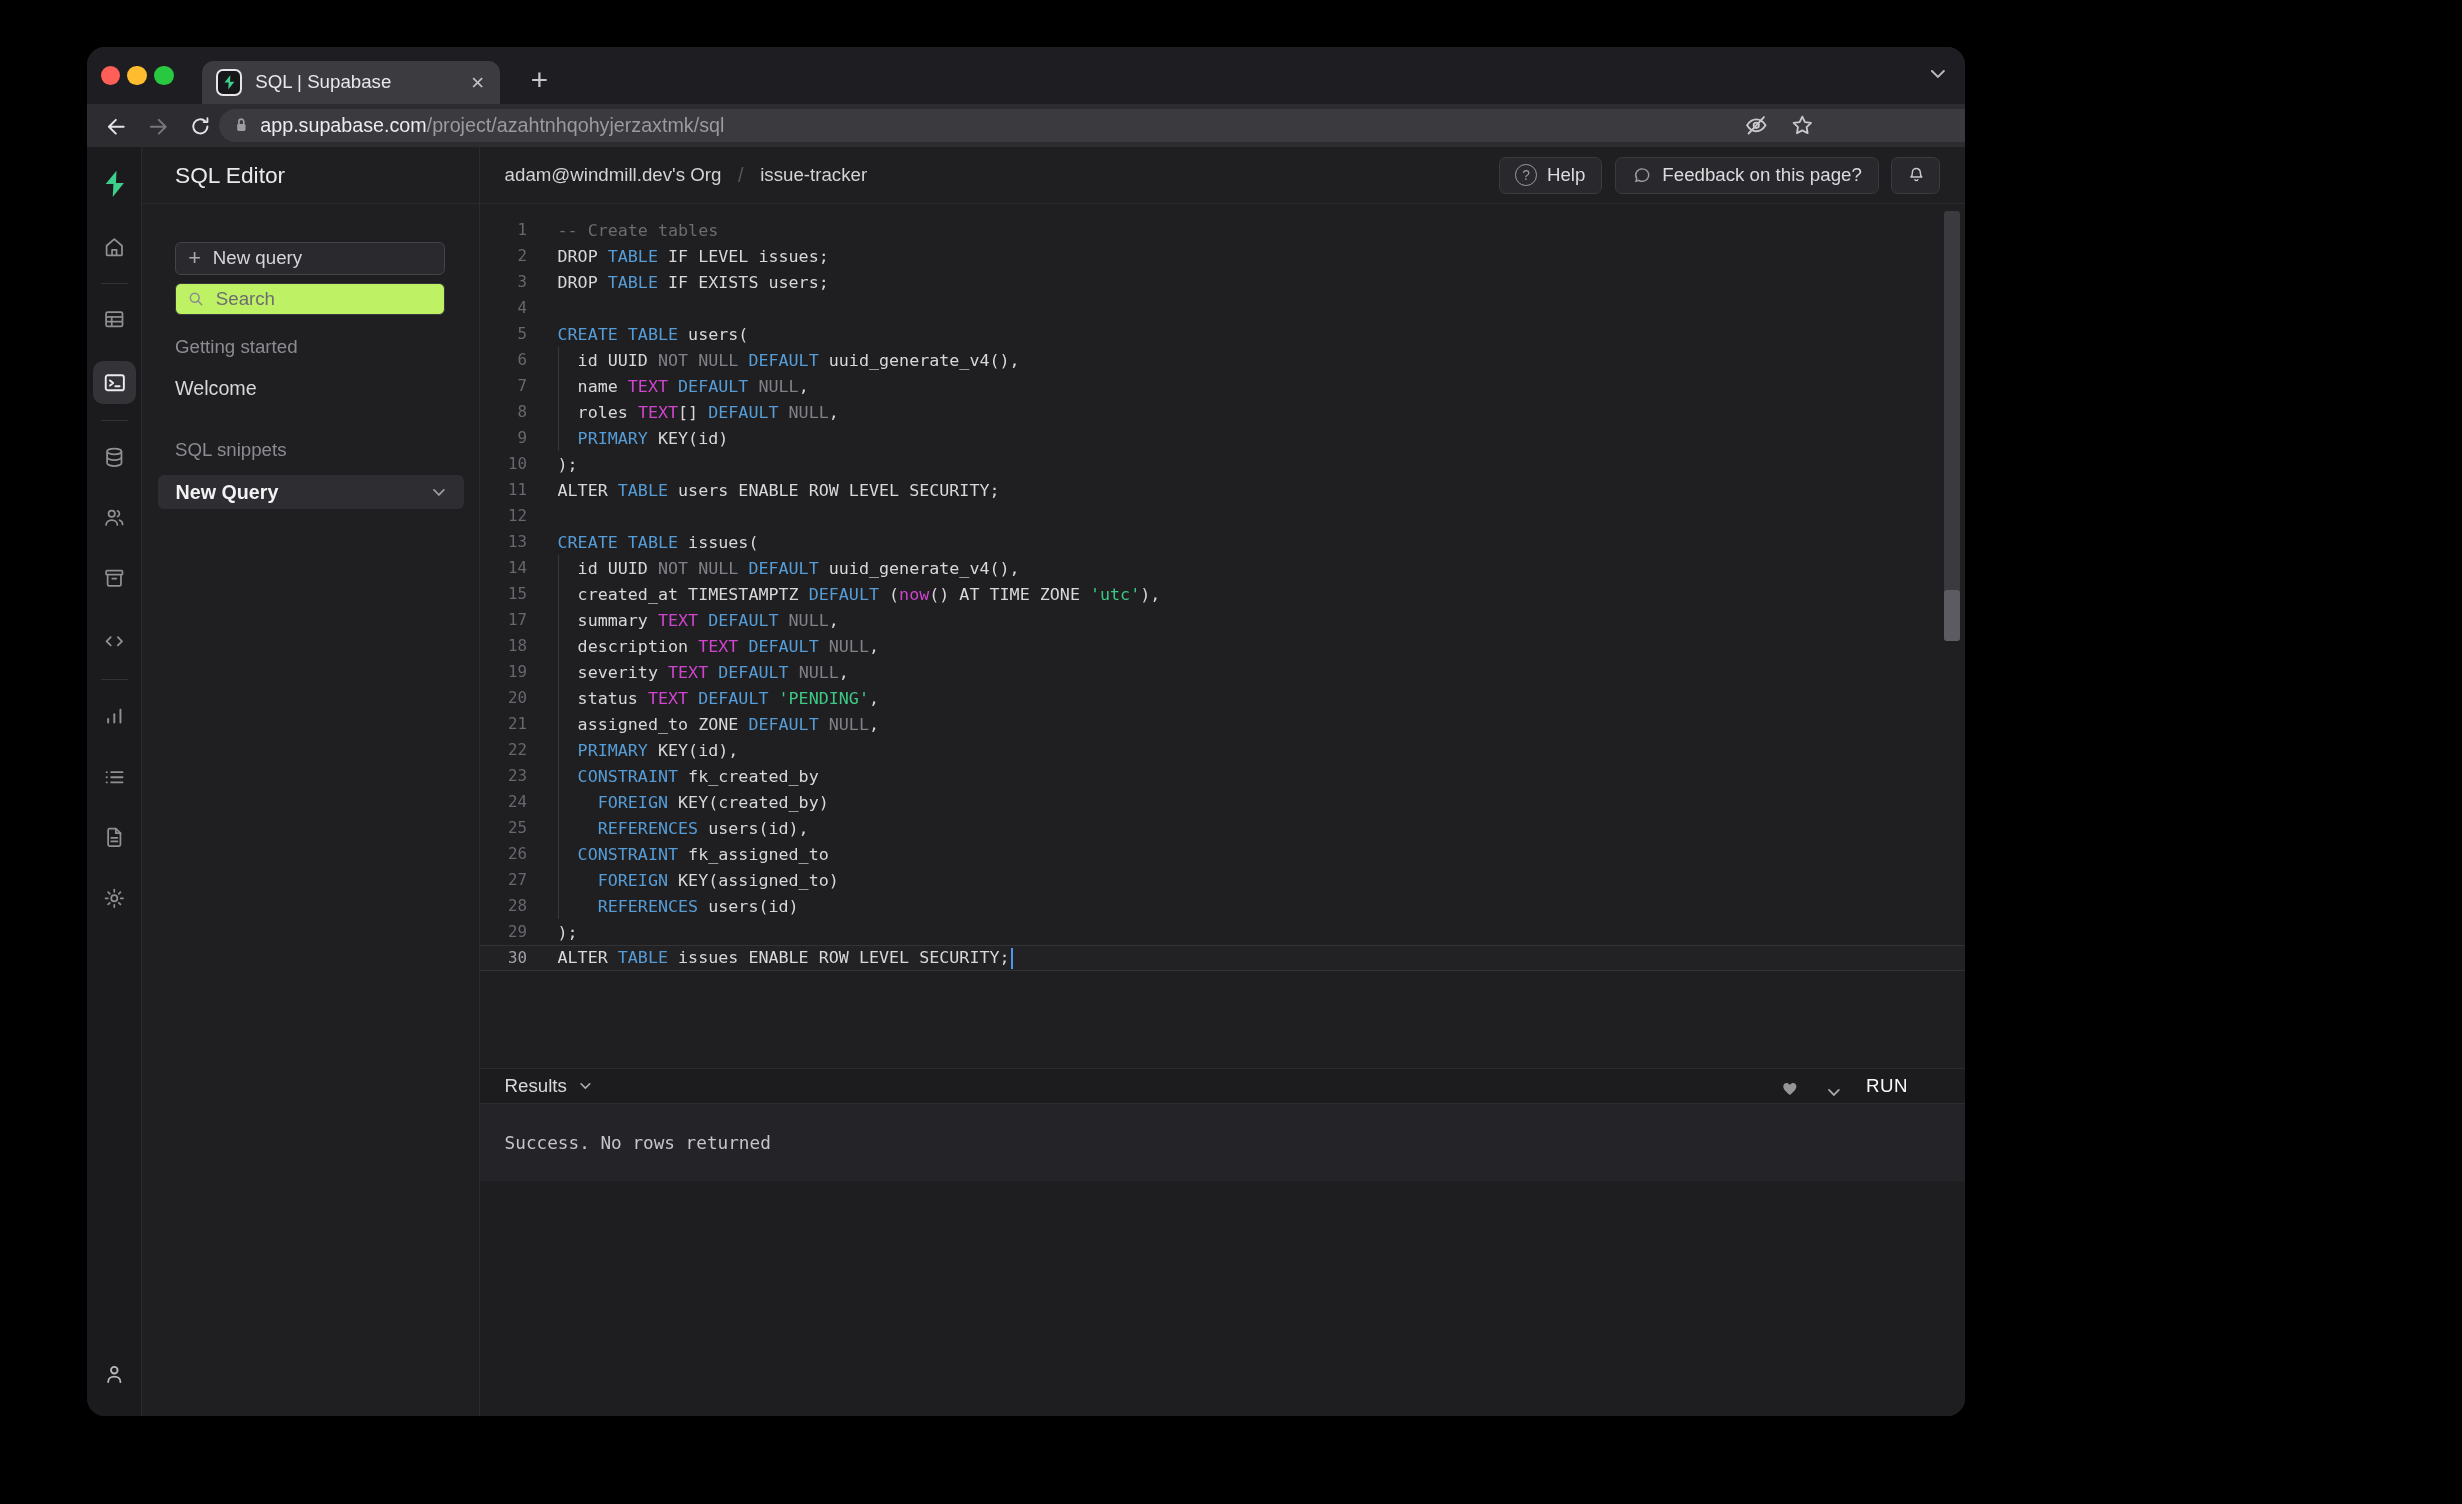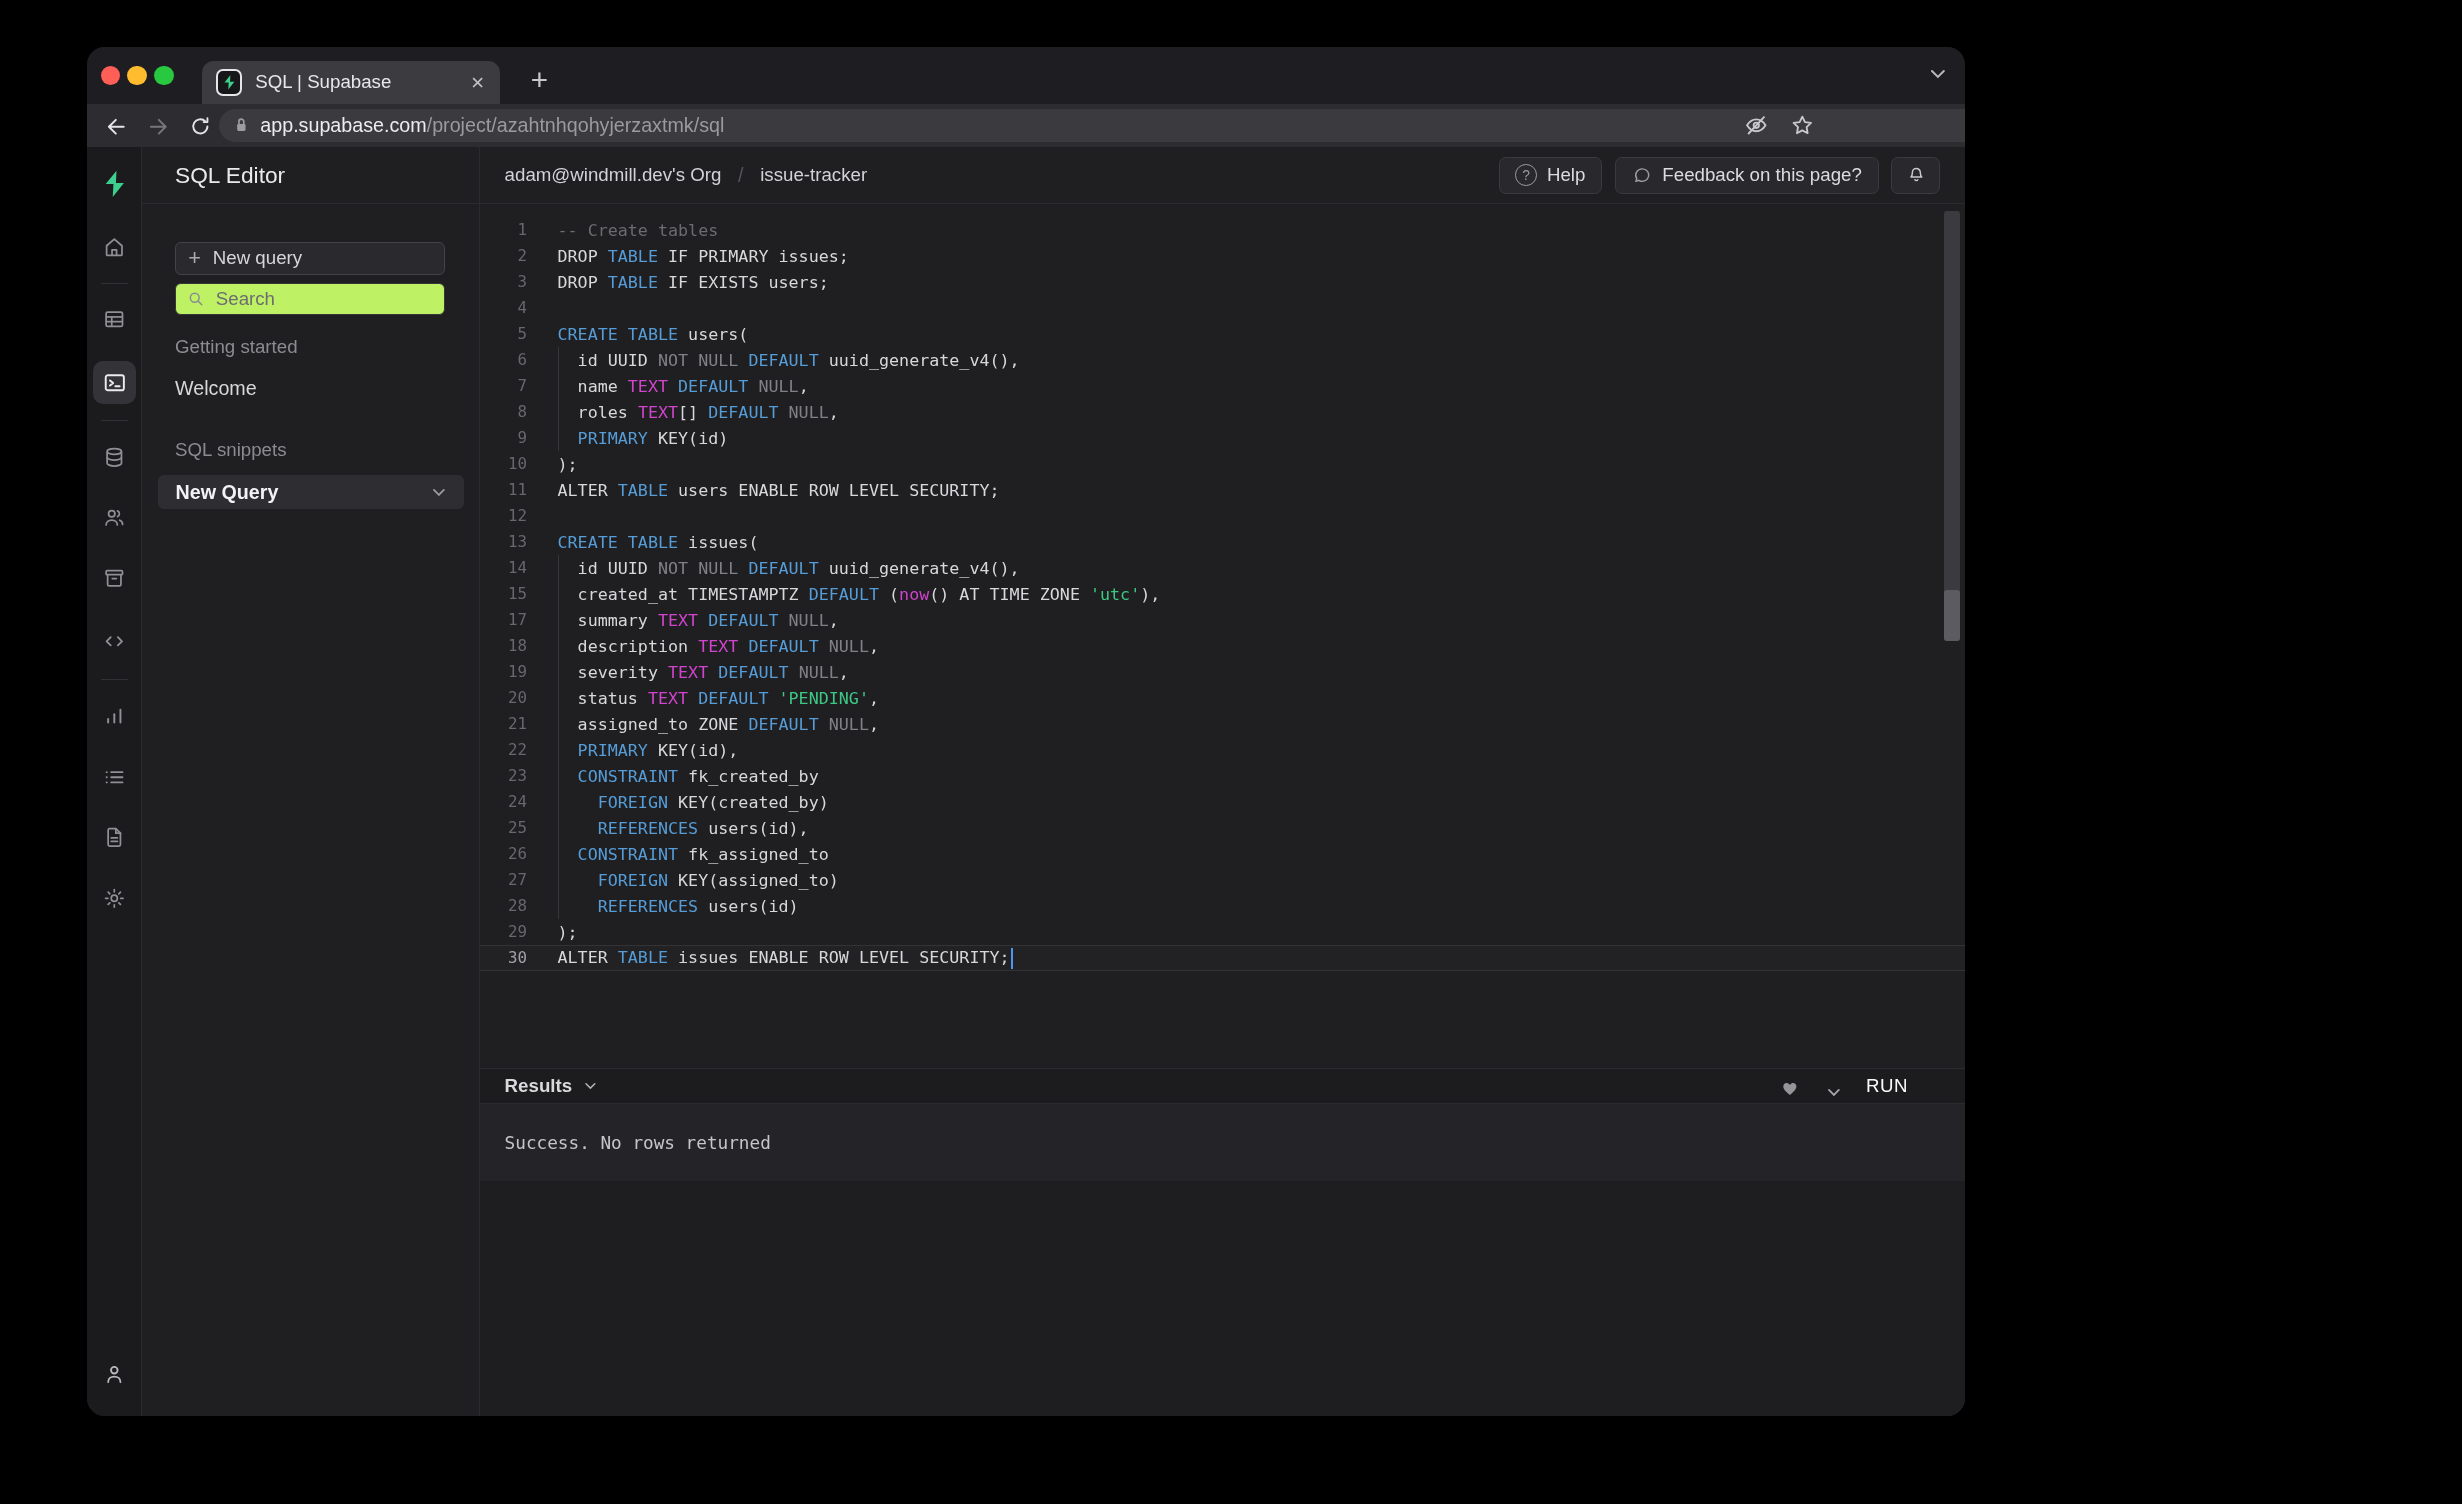--- a/index.html
+++ b/index.html
@@ -103,21 +103,21 @@
   .tk-c { color:var(--com); }
   .cursor { display:inline-block; width:2px; height:20.7px; background:#4e95f0; vertical-align:middle; margin-left:1px; }
 
   .scrollbar { position:absolute; right:4.9px; top:64px; width:15.8px; height:430px; background:#3a3a3f; border-radius:3px; }
   .scroll-thumb { position:absolute; left:0; right:0; bottom:0; height:51px; background:#5b5b61; border-radius:3px; }
 
   
   .results-bar { position:absolute; left:0; top:921px; right:0; height:36px; background:#1c1c1f;
                  border-top:1px solid #2c2c30; border-bottom:1px solid #2c2c30;
                  display:flex; align-items:center; padding:0 24.6px; }
-  .results-label { color:#d9d9dc; font-size:18.7px; display:flex; align-items:center; gap:11.8px;font-weight:bold; }
+  .results-label { color:#d9d9dc; font-size:18.7px; display:flex; align-items:center; gap:11.8px; }
   .results-right { margin-left:auto; display:flex; align-items:flex-end; gap:25.6px; padding-right:32.5px; }
   .run-label { color:#fafafa; font-size:18.7px; font-weight:500; letter-spacing:0.5px; }
   .success-row { position:absolute; left:0; top:957px; right:0; height:77px; background:#242428;
                  display:flex; align-items:center; padding:0 24.6px;
                  font-family:"DejaVu Sans Mono", monospace; font-size:17.7px; color:#c6c6ca; }
   .footer-area { position:absolute; left:0; top:1034px; right:0; bottom:0; background:#1e1e21; }
 </style>
 </head>
 <body>
 
@@ -371,21 +371,21 @@
       </div>
 
       <div class="editor">
         <div>
             <div class="cl">
               <span class="ln">1</span>
               <span class="lc"><span class="tk-c">-- Create tables</span></span>
             </div>
             <div class="cl">
               <span class="ln">2</span>
-              <span class="lc"><span class="tk-p">DROP </span><span class="tk-k">TABLE</span><span class="tk-p"> IF PRIMARY issues;</span></span>
+              <span class="lc"><span class="tk-p">DROP </span><span class="tk-k">TABLE</span><span class="tk-p"> IF LEVEL issues;</span></span>
             </div>
             <div class="cl">
               <span class="ln">3</span>
               <span class="lc"><span class="tk-p">DROP </span><span class="tk-k">TABLE</span><span class="tk-p"> IF EXISTS users;</span></span>
             </div>
             <div class="cl">
               <span class="ln">4</span>
               <span class="lc"><span class="tk-p"></span></span>
             </div>
             <div class="cl">

